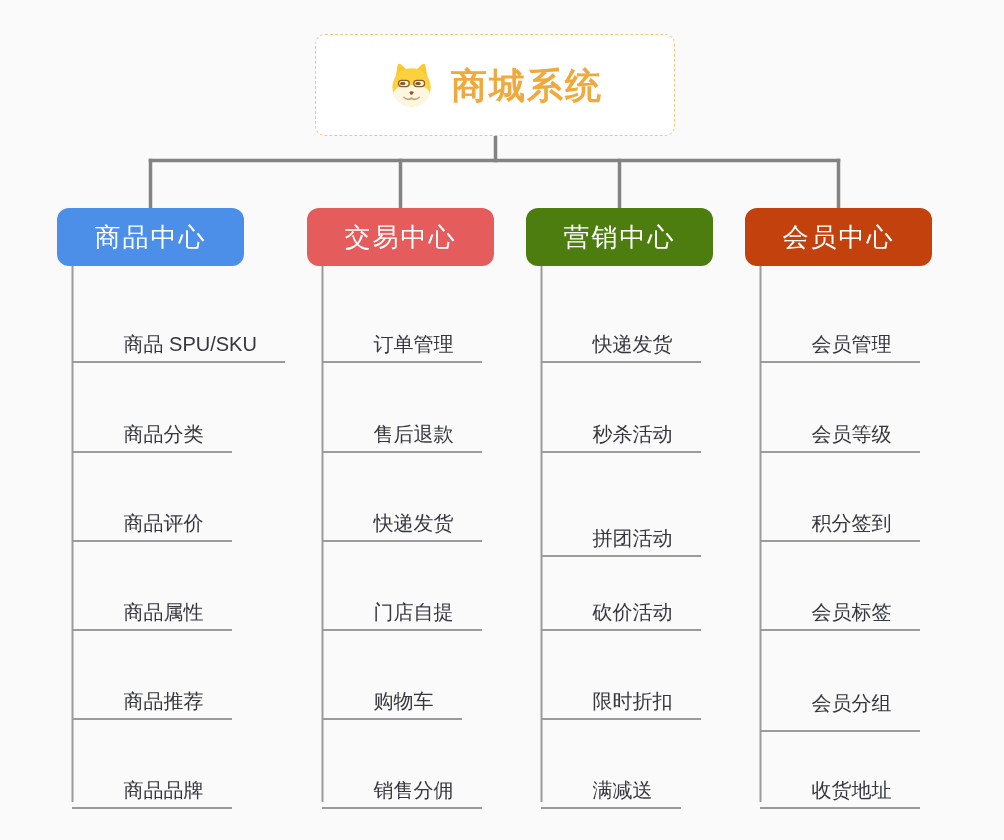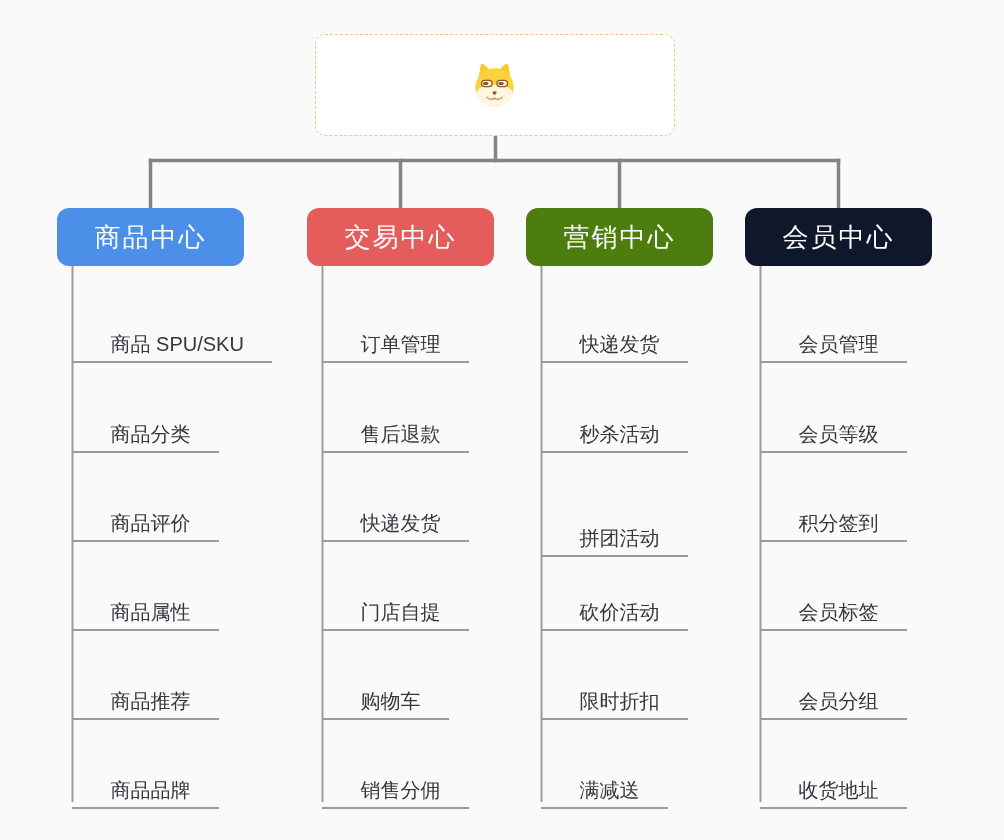--- a/index.html
+++ b/index.html
@@ -64,21 +64,21 @@
     position: absolute;
     top: 266px;
     width: 240px;
   }
   .leaf {
     position: absolute;
     left: 0;
     height: 40px;
     display: flex;
     align-items: flex-end;
-    padding: 0 28px 7px 39px;
+    padding: 0 28px 7px 52px;
     border-bottom: 2px solid #9b9b9b;
     white-space: nowrap;
     cursor: default;
   }
   .leaf-label {
     font-size: 20px;
     color: #35373c;
     line-height: 1;
   }
 </style>
@@ -112,20 +112,21 @@
         <circle cx="32" cy="33" r="25" fill="#fbd13d"></circle>
         <path d="M8,40 Q14,28 32,30 Q50,28 56,40 Q54,56 32,58 Q10,56 8,40 Z" fill="#fdf6e0"></path>
         <rect x="15" y="24" width="14" height="8" rx="4" fill="#fdf6e0" stroke="#8a5a2a" stroke-width="1.6"></rect>
         <rect x="35" y="24" width="14" height="8" rx="4" fill="#fdf6e0" stroke="#8a5a2a" stroke-width="1.6"></rect>
         <rect x="17" y="26" width="7" height="4" rx="2" fill="#8a5a2a"></rect>
         <rect x="37" y="26" width="7" height="4" rx="2" fill="#8a5a2a"></rect>
         <path d="M29,39 Q32,37 35,39 L33.5,42 Q32,43.5 30.5,42 Z" fill="#8a5a2a"></path>
         <path d="M22,46 Q27,51 32,47 Q37,51 42,46" stroke="#c9a36b" stroke-width="2" fill="none" stroke-linecap="round"></path>
       </svg>
     </span>
+    <span class="root-title">商城系统</span>
   </div>
 
   <div id="branches">
   <div class="branch">
     <div class="branch-box" style="left: 57px; background: rgb(75, 143, 232);">
       <span class="branch-label">商品中心</span>
     </div>
     <div class="items" style="left: 71.5px;">
   <div class="leaf" style="top: 48px;">
     <span class="leaf-label">商品 SPU/SKU</span>
@@ -209,41 +210,41 @@
     <span class="leaf-label">限时折扣</span>
   </div>
 
   <div class="leaf" style="top: 494px;">
     <span class="leaf-label">满减送</span>
   </div>
 </div>
   </div>
 
   <div class="branch">
-    <div class="branch-box" style="left: 745px; background: #0f172a;">
+    <div class="branch-box" style="left: 745px; background: #c2410c;">
       <span class="branch-label">会员中心</span>
     </div>
     <div class="items" style="left: 759.5px;">
   <div class="leaf" style="top: 48px;">
     <span class="leaf-label">会员管理</span>
   </div>
 
   <div class="leaf" style="top: 138px;">
     <span class="leaf-label">会员等级</span>
   </div>
 
   <div class="leaf" style="top: 227px;">
     <span class="leaf-label">积分签到</span>
   </div>
 
   <div class="leaf" style="top: 316px;">
     <span class="leaf-label">会员标签</span>
   </div>
 
-  <div class="leaf" style="top: 405px;">
+  <div class="leaf" style="top: 417px; align-items: center;">
     <span class="leaf-label">会员分组</span>
   </div>
 
   <div class="leaf" style="top: 494px;">
     <span class="leaf-label">收货地址</span>
   </div>
 </div>
   </div>
 </div>
 </div>

